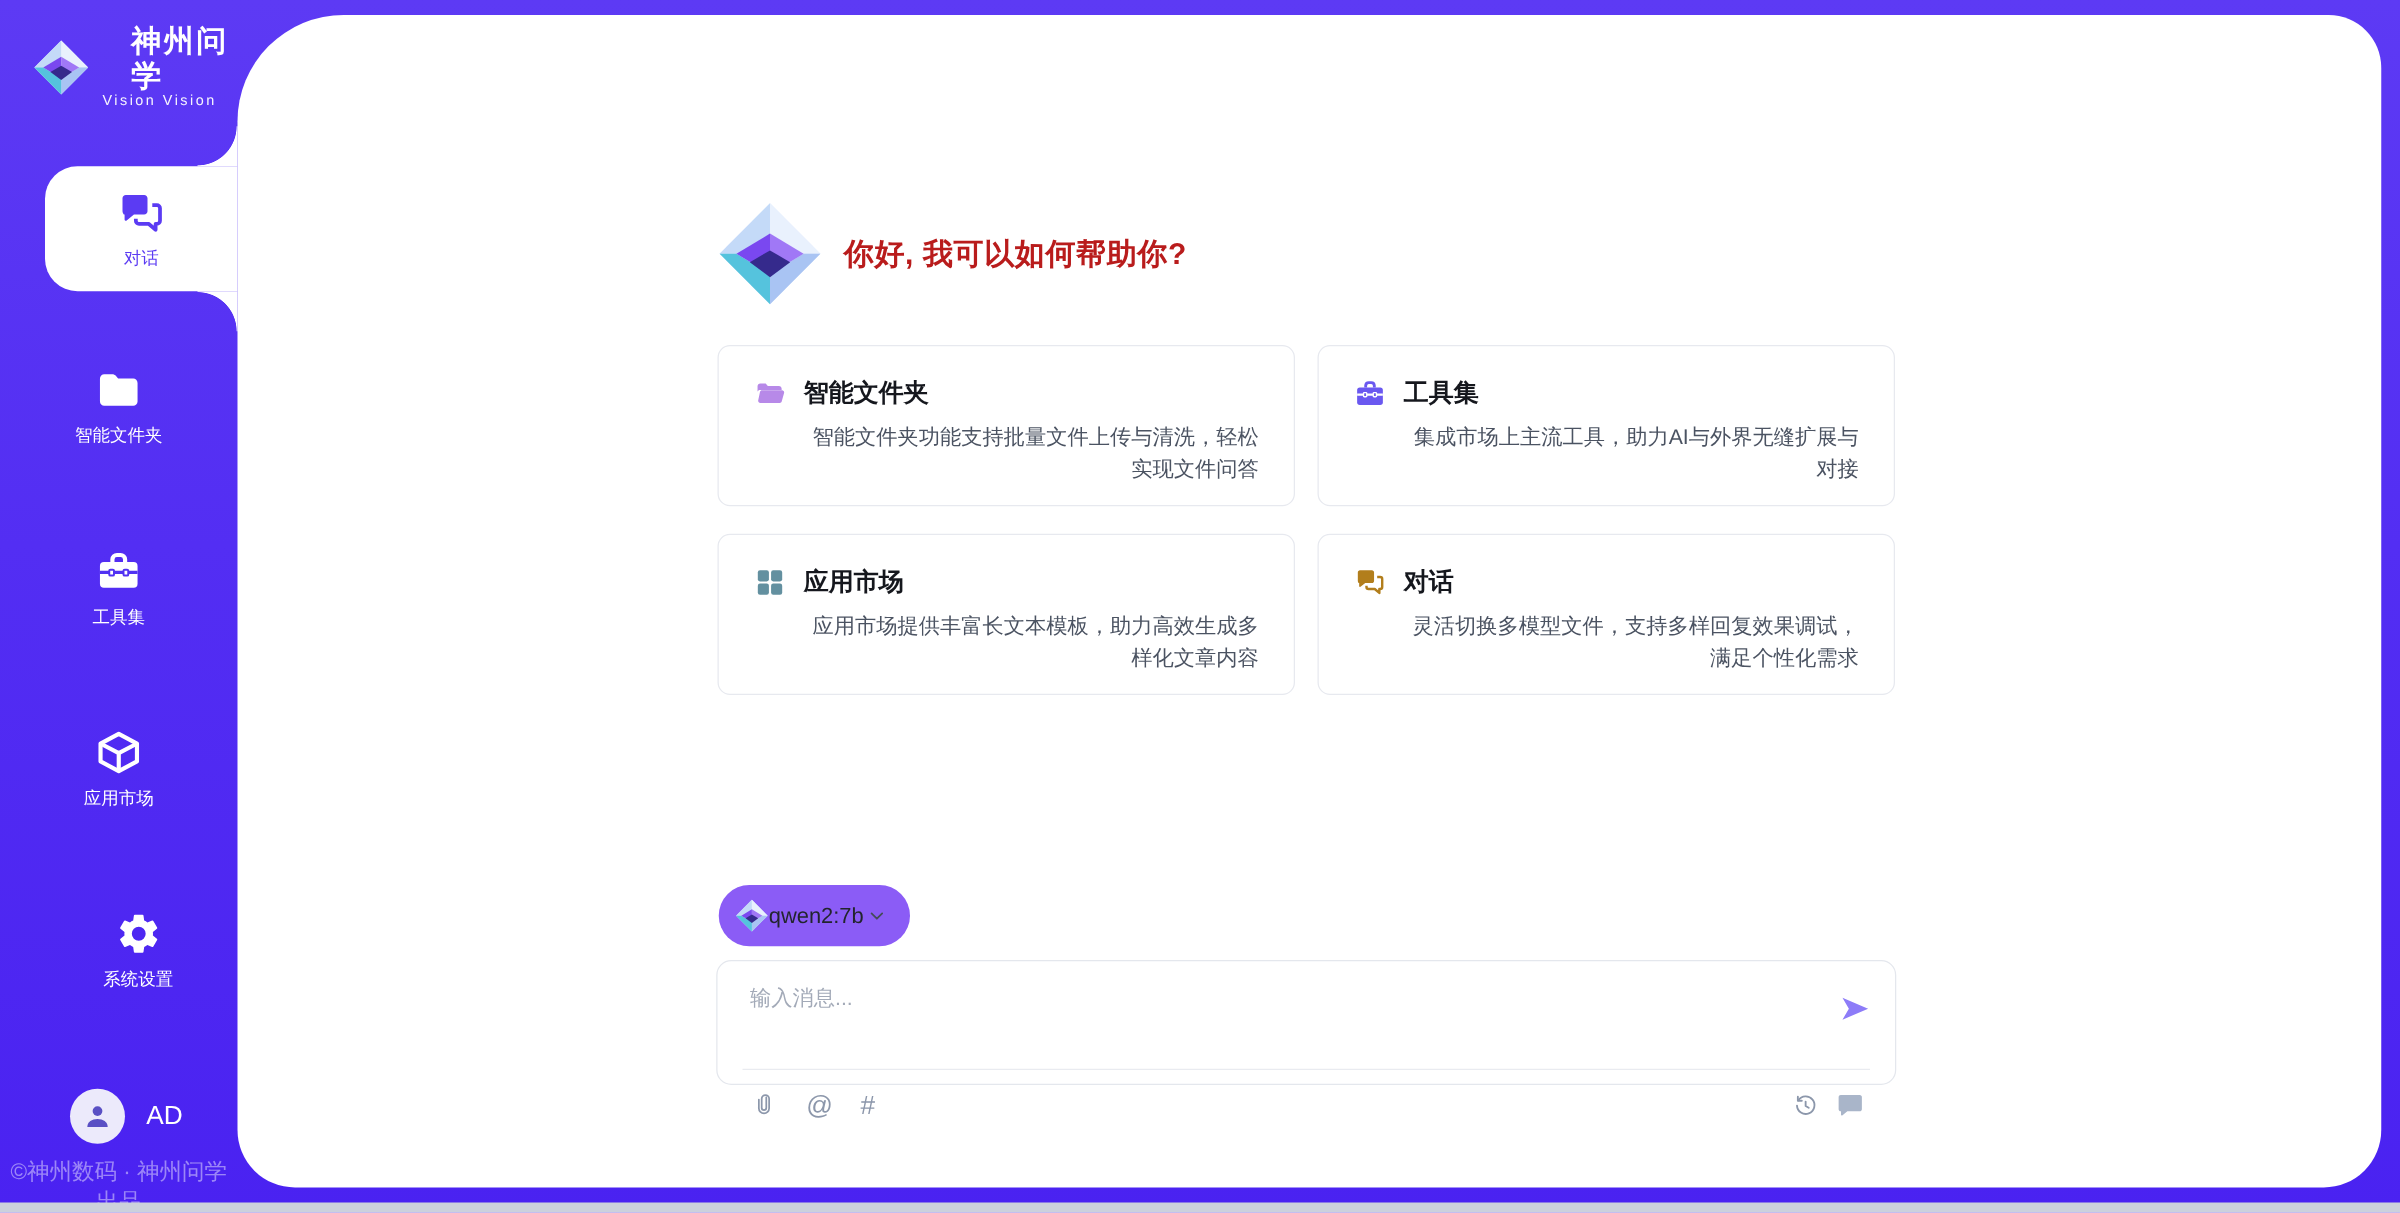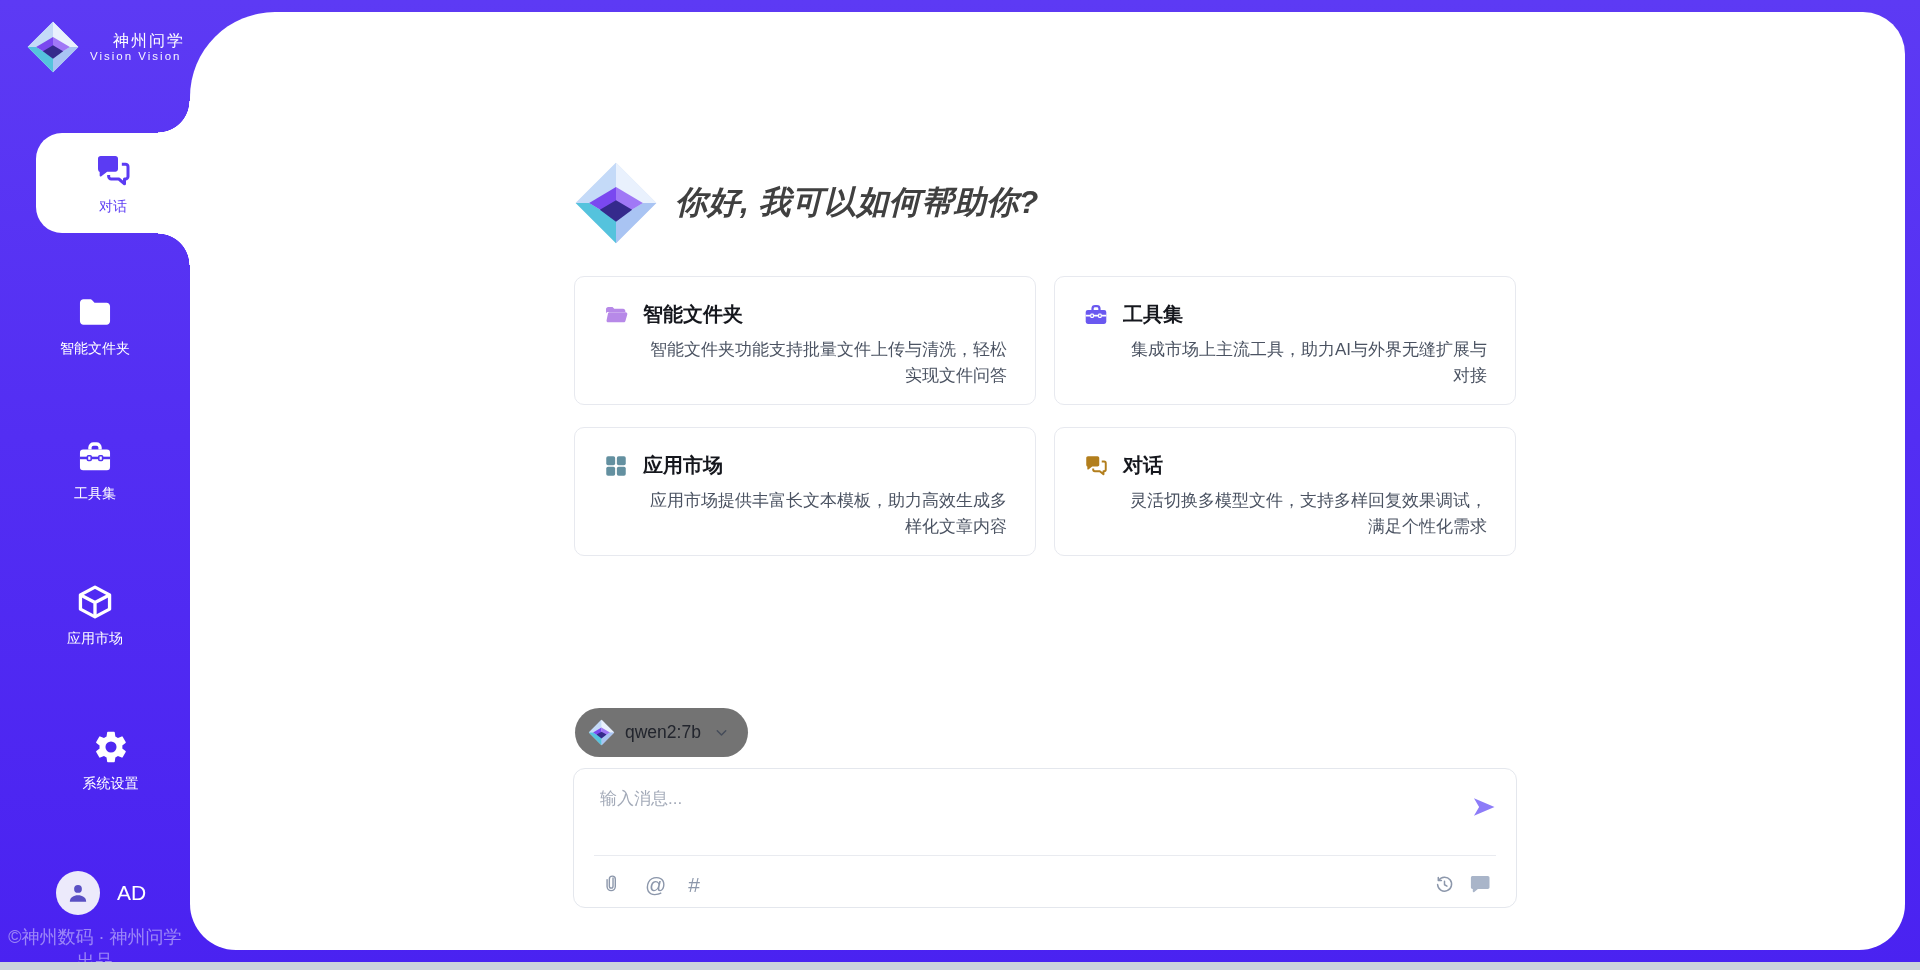--- a/index.html
+++ b/index.html
@@ -10,21 +10,21 @@
     position: relative; width: 1920px; height: 970px; overflow: hidden;
     background: linear-gradient(180deg, #5d3af4 0%, #532ef3 45%, #4a22f1 100%);
   }
   .bottom-strip { position:absolute; left:0; bottom:0; width:100%; height:8px; background:#ccd1dc; }
 
   
   .sidebar { position:absolute; left:0; top:0; width:190px; height:962px; color:#fff; }
 
   .brand { position:absolute; left:26px; top:20px; display:flex; align-items:center; gap:10px; }
   .brand .gem { width:54px; height:54px; }
-  .brand-title { font-size:16px; font-weight:normal; letter-spacing:2px; line-height:1.15;margin-left:23px; }
+  .brand-title { font-size:24px; font-weight:bold; letter-spacing:2px; line-height:1.15;margin-left:23px; }
   .brand-sub { font-size:11.5px; letter-spacing:2px; opacity:.95; }
 
   .nav-item {
     position:absolute; left:0; width:190px; height:96px;
     display:flex; flex-direction:column; align-items:center; justify-content:center; gap:9px;
     color:#fff; cursor:pointer;
   }
   .nav-item .nav-icon { width:38px; height:38px; display:block; }
   .nav-label { font-size:14px; }
 
@@ -54,37 +54,37 @@
     font-size:18px; color:rgba(255,255,255,.45); }
 
   
   .panel {
     position:absolute; left:190px; top:12px; width:1715px; height:938px;
     background:#fff; border-radius:85px 42px 46px 46px;
   }
 
   .greeting { position:absolute; left:383px; top:148px; display:flex; align-items:center; gap:16px; }
   .greeting .gem { width:86px; height:86px; }
-  .greeting-text { font-size:32px; font-weight:bold; color:#404040; letter-spacing:.5px;font-style:italic; }
+  .greeting-text { font-size:24px; font-weight:bold; color:#b91c1c; letter-spacing:.5px; }
 
   .cards { position:absolute; left:384px; top:264px; display:grid;
     grid-template-columns:462px 462px; grid-auto-rows:129px; gap:22px 18px; }
   .card { border:1px solid #e7e9ef; border-radius:10px; background:#fff; padding:24px 28px; cursor:pointer; }
   .card-head { display:flex; align-items:center; gap:14px; }
   .card-head svg { width:26px; height:26px; flex:0 0 auto; }
   .card-title { font-size:20px; font-weight:bold; color:#15171d; }
   .card-desc { margin:9px 0 0 40px; font-size:17px; line-height:1.5; color:#4b5362;text-align:right; }
 
   .model-pill { position:absolute; left:385px; top:696px; height:49px; border-radius:25px;
-    background:#737373; display:inline-flex; align-items:center; gap:10px; padding:0 18px 0 13px; cursor:pointer; }
+    background:#8b5cf6; display:inline-flex; align-items:center; gap:0; padding:0 18px 0 13px; cursor:pointer; }
   .model-pill .gem { width:27px; height:27px; }
   .model-name { font-size:17.5px; color:#22252d; }
   .model-pill .chev { width:17px; height:17px; color:#454c59; margin-left:2px; }
 
-  .composer { position:absolute; left:383px; top:756px; width:944px; height:140px;
+  .composer { position:absolute; left:383px; top:756px; width:944px; height:100px;
     background:#fff; border:1px solid #e4e7ed; border-radius:12px; }
   .composer textarea {
     position:absolute; left:26px; top:18px; width:850px; height:56px;
     border:none; outline:none; resize:none; background:transparent;
     font-family:"Liberation Sans", sans-serif; font-size:17px; color:#333;
   }
   .composer textarea::placeholder { color:#a3aab8; }
   .send-btn { position:absolute; right:18px; top:24px; width:28px; height:28px; border:none;
     background:transparent; color:#8d7cf8; cursor:pointer; }
   .send-btn svg { width:28px; height:28px; }

